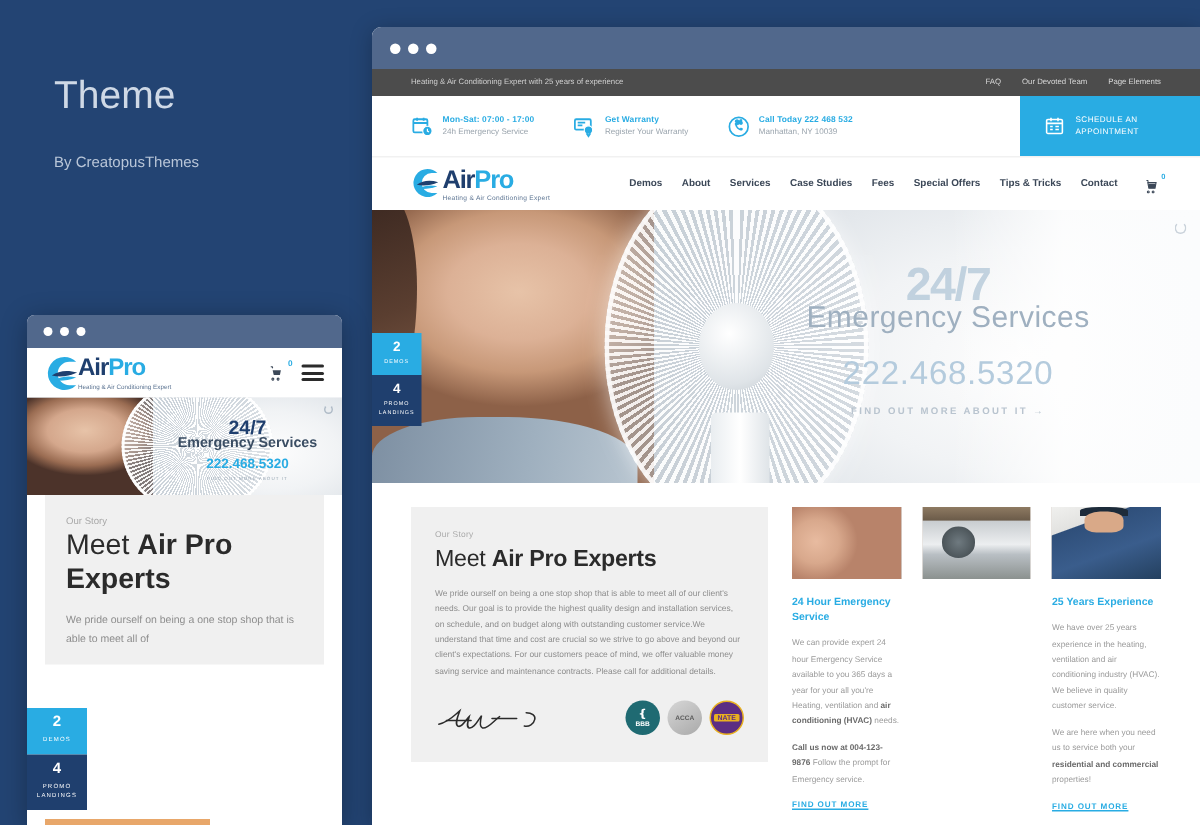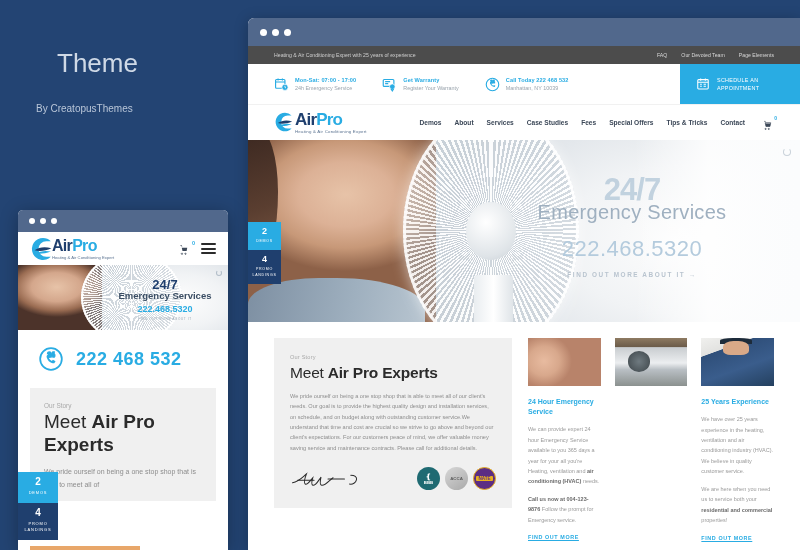--- a/index.html
+++ b/index.html
@@ -6,21 +6,21 @@
   html,body { width:800px; height:550px; overflow:hidden; }
   body {
     font-family:"Liberation Sans", sans-serif;
     background:#234473;
     position:relative;
   }
 
   
   .promo { position:absolute; left:36px; top:42px; width:200px; color:#fff; }
   .promo-title { font-size:39px; font-weight:bold; line-height:1.05; letter-spacing:-0.5px; color:#ffffff; }
-  .promo-sub { font-size:26px; font-weight:300; color:#cfd9e6; margin-top:6px; letter-spacing:0px;margin-left:21px;}
+  .promo-sub { font-size:26px; font-weight:300; color:#cfd9e6; margin-top:6px; letter-spacing:0px;}
   .promo-by { font-size:10px; font-weight:400; color:#b9c6d8; margin-top:24px; }
 
   
   .browser {
     position:absolute; left:248px; top:18px; width:552px; height:532px;
     background:#ffffff; border-radius:6px 0 0 0; overflow:hidden;
     box-shadow:0 2px 14px rgba(0,0,0,0.25);
   }
   .browser-bar {
     height:28px; background:#51688c; display:flex; align-items:center; padding-left:12px;
@@ -487,30 +487,20 @@
     <div class="m-fan"></div>
     <div class="m-spin"></div>
     <div class="m-hero-txt">
       <div class="m-247">24/7</div>
       <div class="m-em">Emergency Services</div>
       <div class="m-ph">222.468.5320</div>
       <div class="m-cta">FIND OUT MORE ABOUT IT</div>
     </div>
   </div>
 
-  <div class="m-phonebar">
-    <span class="m-phone-ico">
-      <svg viewBox="0 0 24 24" fill="none" stroke="currentColor" stroke-width="1.6">
-        <circle cx="12" cy="12" r="10"></circle>
-        <path d="M8 9c0 4 3 7 7 7l1.2-2-2.4-1.2-1.1 1.1a6.5 6.5 0 0 1-2.6-2.6l1.1-1.1L10 7.8z" fill="currentColor" stroke="none"></path>
-        <text x="12" y="10" font-size="6" fill="currentColor" text-anchor="middle" font-family="sans-serif" font-weight="bold">24</text>
-      </svg>
-    </span>
-    <span class="m-phone-num">222 468 532</span>
-  </div>
 
   <div class="m-story">
     <div class="m-kicker">Our Story</div>
     <div class="m-title">
       <span>Meet </span><b>Air Pro Experts</b>
     </div>
     <div class="m-p">We pride ourself on being a one stop shop that is able to meet all of</div>
   </div>
 
   <div class="m-sidetabs">

